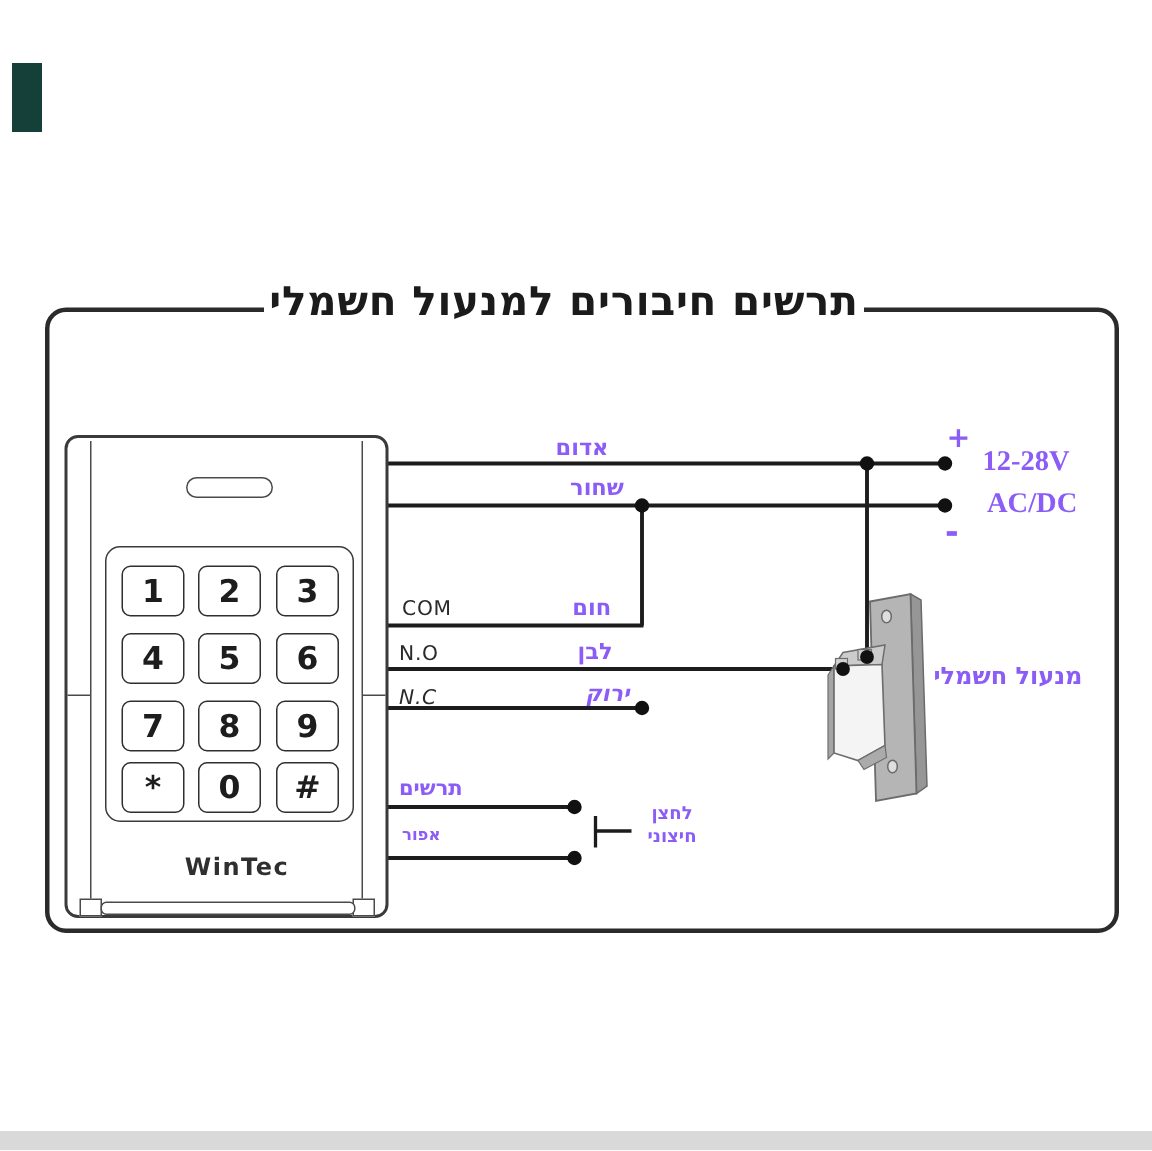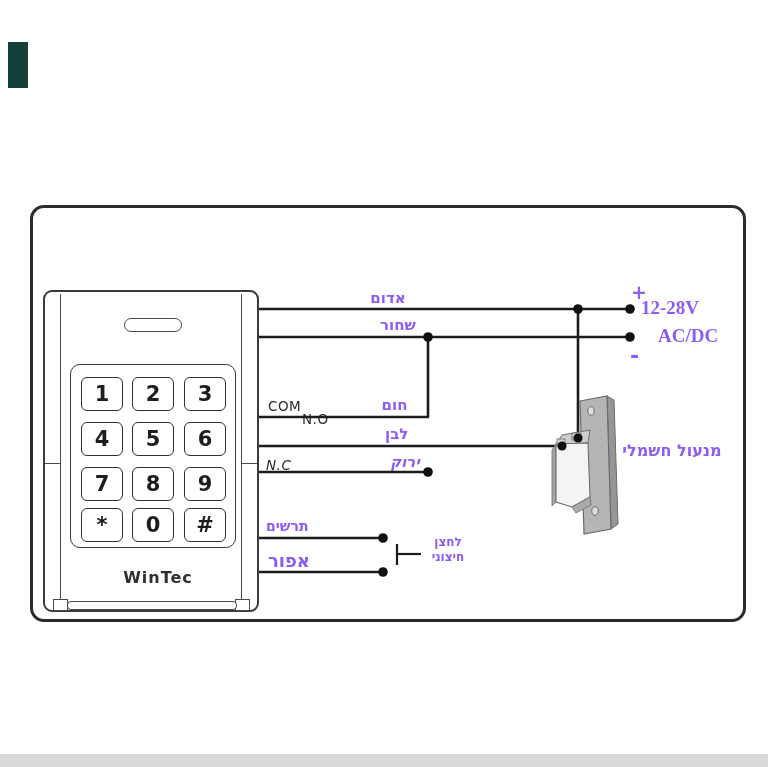--- a/index.html
+++ b/index.html
@@ -41,20 +41,21 @@
 </style>
 </head>
 <body>
 
 <div class="canvas">
 
   <div class="teal-mark"></div>
   <div class="bottom-bar"></div>
 
   <div class="diagram-box"></div>
+  <div class="title">תרשים חיבורים למנעול חשמלי</div>
 
   <svg width="768" height="767" viewBox="0 0 768 767">
     <g stroke="#1c1c1c" stroke-width="2.6" fill="none">
       <line x1="258" y1="309" x2="630" y2="309"></line>
       <line x1="578" y1="309" x2="578" y2="437"></line>
       <line x1="258" y1="337" x2="630" y2="337"></line>
       <line x1="428" y1="337" x2="428" y2="417"></line>
       <line x1="258" y1="417" x2="429" y2="417"></line>
       <line x1="258" y1="446" x2="562" y2="446"></line>
       <line x1="258" y1="472" x2="428" y2="472"></line>
@@ -116,28 +117,28 @@
     <div class="foot-bar"></div>
   </div>
   <div class="brand">WinTec</div>
 
   <div class="lbl heb" style="left:358px;top:289px;width:60px;text-align:center;">אדום</div>
   <div class="lbl heb" style="left:368px;top:316px;width:60px;text-align:center;">שחור</div>
   <div class="lbl heb" style="left:372px;top:396px;width:45px;text-align:center;">חום</div>
   <div class="lbl heb" style="left:385px;top:425px;width:40px;text-align:left;">לבן</div>
   <div class="lbl heb ital" style="left:383px;top:453px;width:44px;text-align:center;">ירוק</div>
   <div class="lbl heb" style="left:266px;top:518px;font-size:14px;">תרשים</div>
-  <div class="lbl heb" style="left:268px;top:550px;font-size:18px;">אפור</div>
+  <div class="lbl heb" style="left:268px;top:550px;font-size:11px;">אפור</div>
 
   <div class="lbl conn" style="left:268px;top:398px;">COM</div>
-  <div class="lbl conn" style="left:266px;top:411px;margin-left:36px;">N.O</div>
+  <div class="lbl conn" style="left:266px;top:428px;">N.O</div>
   <div class="lbl conn ital" style="left:266px;top:457px;">N.C</div>
 
   <div class="lbl sign" style="left:631px;top:281px;">+</div>
-  <div class="lbl serif-b" style="left:641px;top:297px;">12-28V</div>
+  <div class="lbl serif-b" style="left:655px;top:297px;">12-28V</div>
   <div class="lbl serif-b" style="left:658px;top:325px;">AC/DC</div>
   <div class="lbl sign" style="left:630px;top:343px;font-size:22px;">-</div>
 
   <div class="lbl lock-label" style="left:612px;top:441px;width:120px;">מנעול חשמלי</div>
 
   <div class="lbl btn-label" style="left:424px;top:535px;width:48px;">
     <div>לחצן</div>
     <div>חיצוני</div>
   </div>
 

